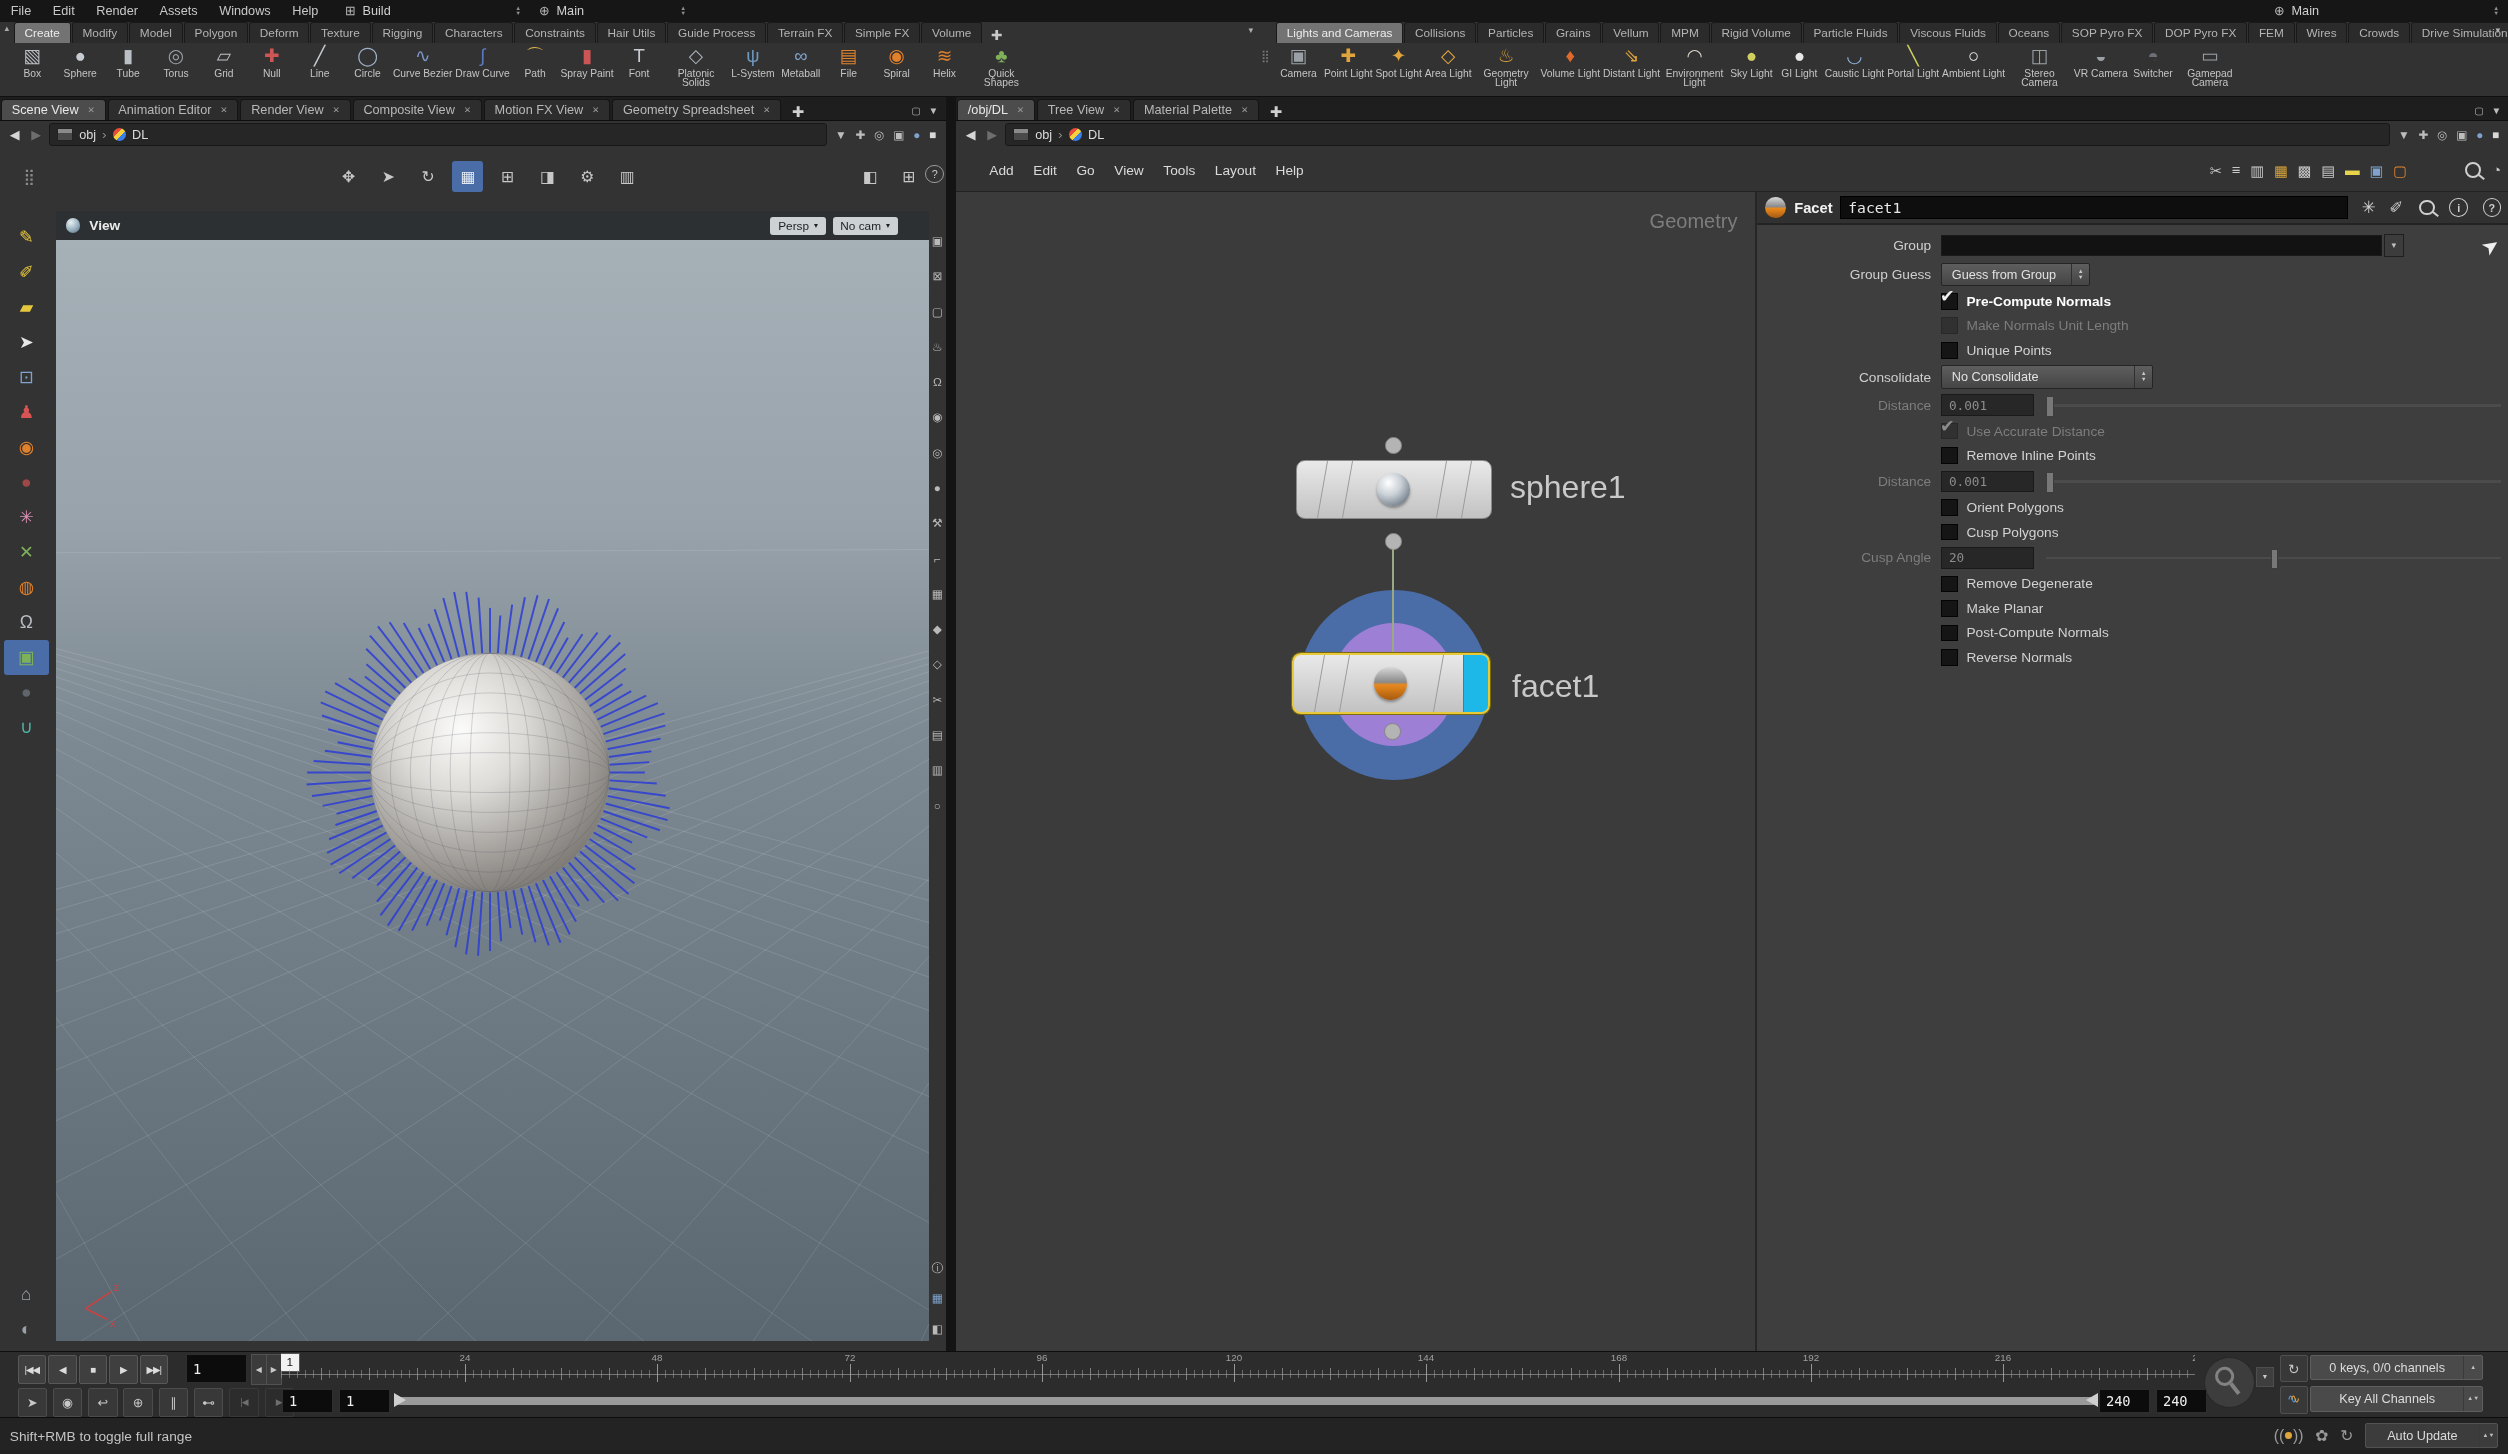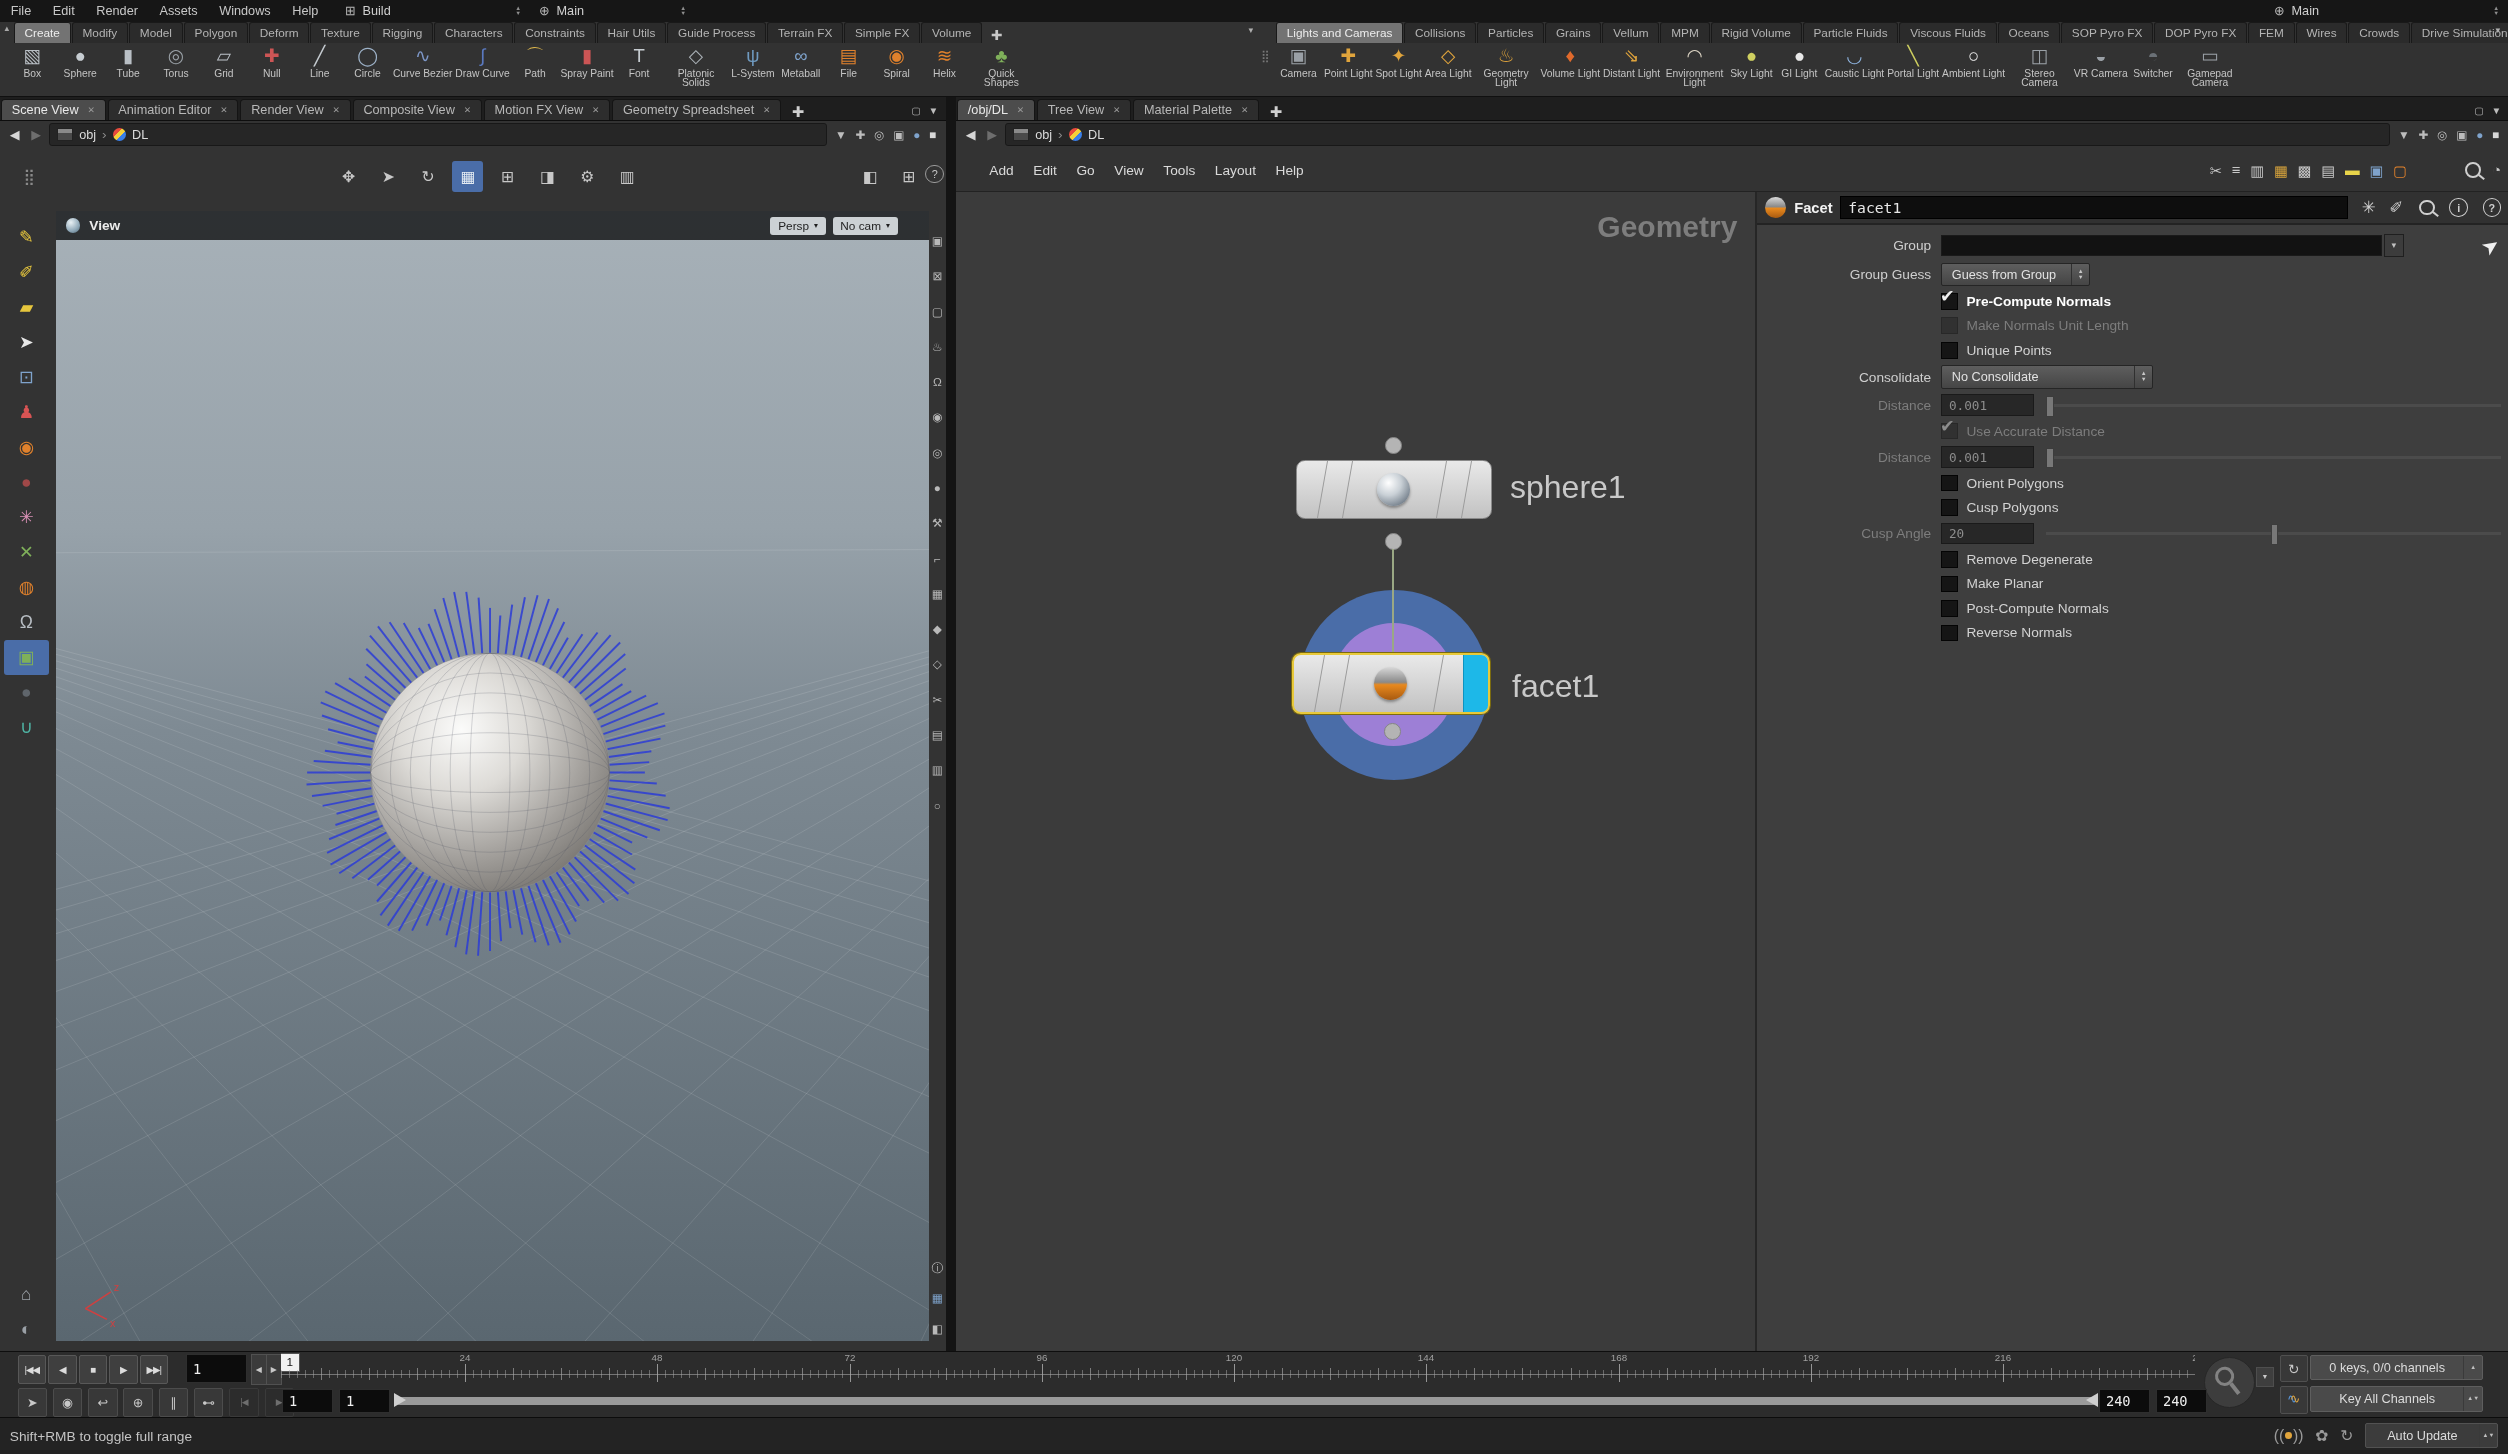--- a/index.html
+++ b/index.html
@@ -92,21 +92,21 @@
   .rtool{font-size:11.8px;color:#b9b9b9;height:15.7px;line-height:15.7px;}
   .rstrip-bottom{position:absolute;left:929px;top:1141px;width:16.7px;display:flex;flex-direction:column;gap:14.7px;align-items:center;}
   
   .net-menubar{position:absolute;left:0;top:29px;right:0;height:42px;background:#333333;border-bottom:1px solid #222;}
   .nmenu{position:absolute;left:23.5px;top:0;height:42px;display:flex;align-items:center;}
   .nmenu-item{padding:0 9.8px;font-size:13.7px;color:#dadada;}
   .net-tools{position:absolute;right:102px;top:0;height:42px;display:flex;align-items:center;gap:9.8px;}
   .net-tools span{font-size:14.7px;}
   .net-right{position:absolute;right:7.8px;top:0;height:42px;display:flex;align-items:center;gap:11.8px;}
   .network{position:absolute;left:0;top:72px;width:799px;bottom:0;background:#3b3b3b;overflow:hidden;}
-  .watermark{position:absolute;right:17.6px;top:17.6px;font-size:30px;font-weight:bold;color:#7d7d7d;}
+  .watermark{position:absolute;right:17.6px;top:17.6px;font-size:20px;font-weight:normal;color:#7d7d7d;}
   .halo-o{position:absolute;left:343px;top:398px;width:190px;height:190px;border-radius:50%;}
   .halo-i{position:absolute;left:376px;top:431px;width:123px;height:123px;border-radius:50%;}
   .gnode{position:absolute;width:194px;height:57px;border-radius:8.8px;background:linear-gradient(#e9e9e9,#c2c2c2);
          border:1px solid #8a8a8a;overflow:hidden;}
   #node-sphere{left:340px;top:268px;}
   #node-facet{left:336px;top:461px;border:2px solid #e8c93a;box-shadow:0 0 0 1px #7a6a10;}
   .gnode .seg{position:absolute;top:0;bottom:0;width:1px;background:#9c9c9c;transform:skewX(-10deg);}
   .flag{position:absolute;right:0;top:0;bottom:0;width:24.5px;border-left:1px solid #0e93c0;}
   .nicon{position:absolute;left:50%;top:50%;width:33px;height:33px;margin:-16.7px 0 0 -16.7px;border-radius:50%;
          box-shadow:0 2px 2.9px rgba(0,0,0,.35);}
@@ -1110,20 +1110,27 @@
               <span class="ptrack">
                 <span class="phandle" style="left: calc(0% + 0px);"></span>
               </span>
             </div>
           </div>
           <div class="prow p-toggle disabled">
             <div class="plbl"></div>
             <div class="pctl">
               <span class="cb checked"></span>
               <span class="tglbl">Use Accurate Distance</span>
+            </div>
+          </div>
+          <div class="prow p-toggle">
+            <div class="plbl"></div>
+            <div class="pctl">
+              <span class="cb"></span>
+              <span class="tglbl">Remove Inline Points</span>
             </div>
           </div>
           <div class="prow p-slider disabled">
             <div class="plbl">Distance</div>
             <div class="pctl">
               <span class="pfld">0.001</span>
               <span class="ptrack">
                 <span class="phandle" style="left: calc(0% + 0px);"></span>
               </span>
             </div>

